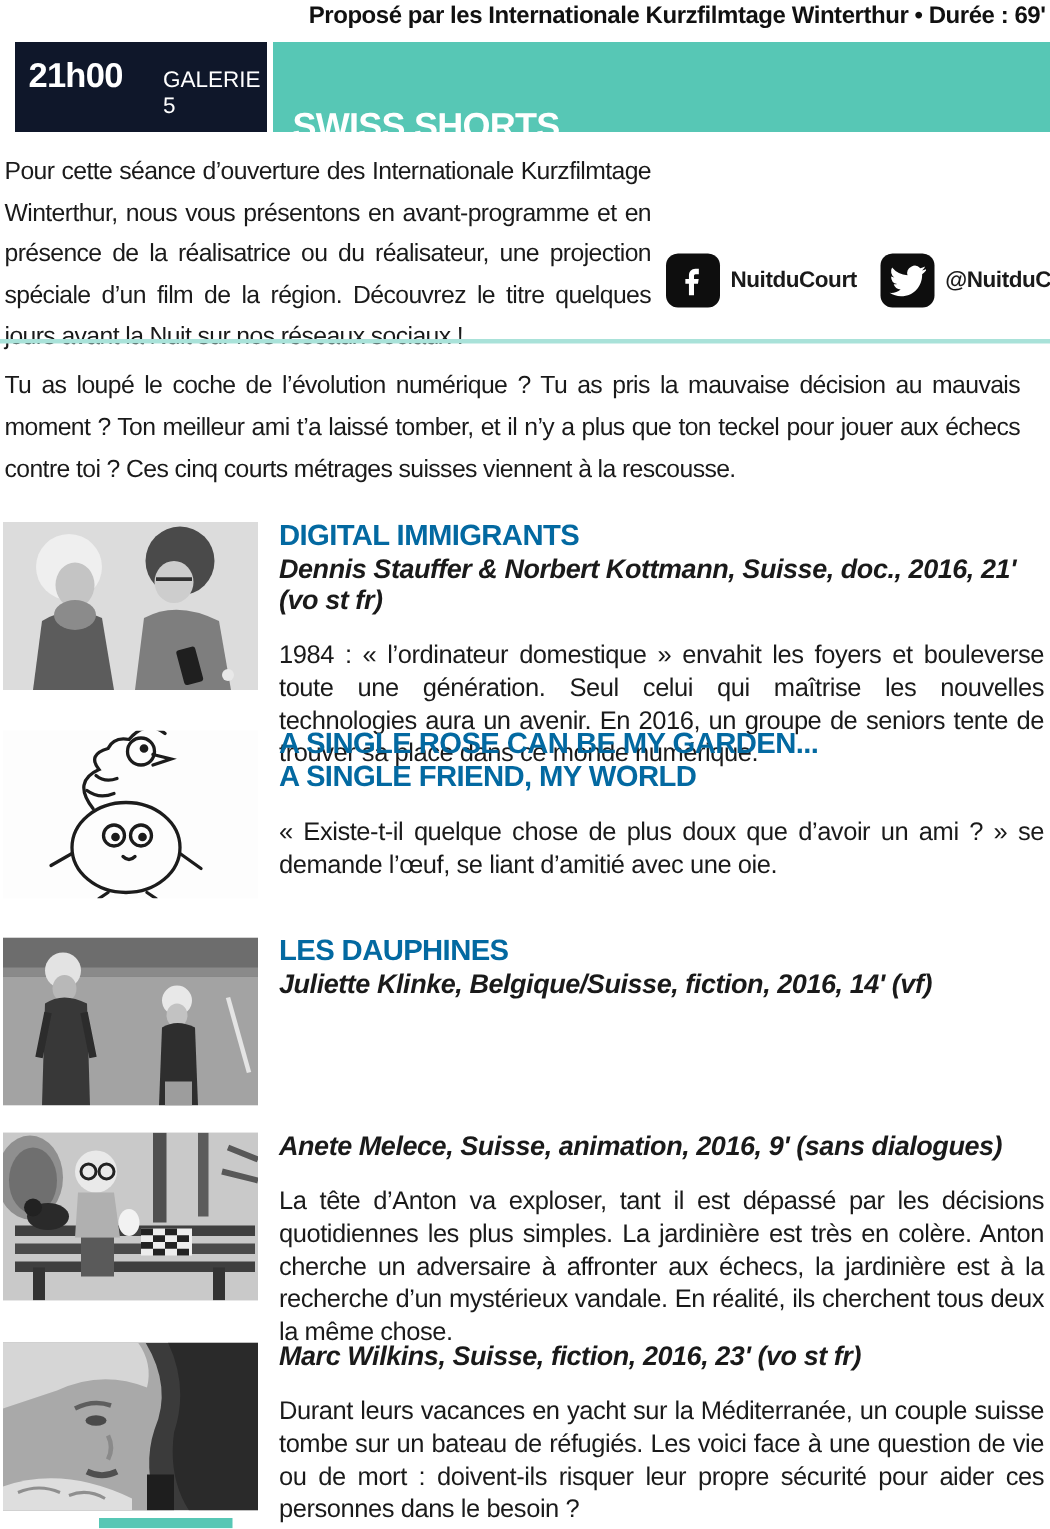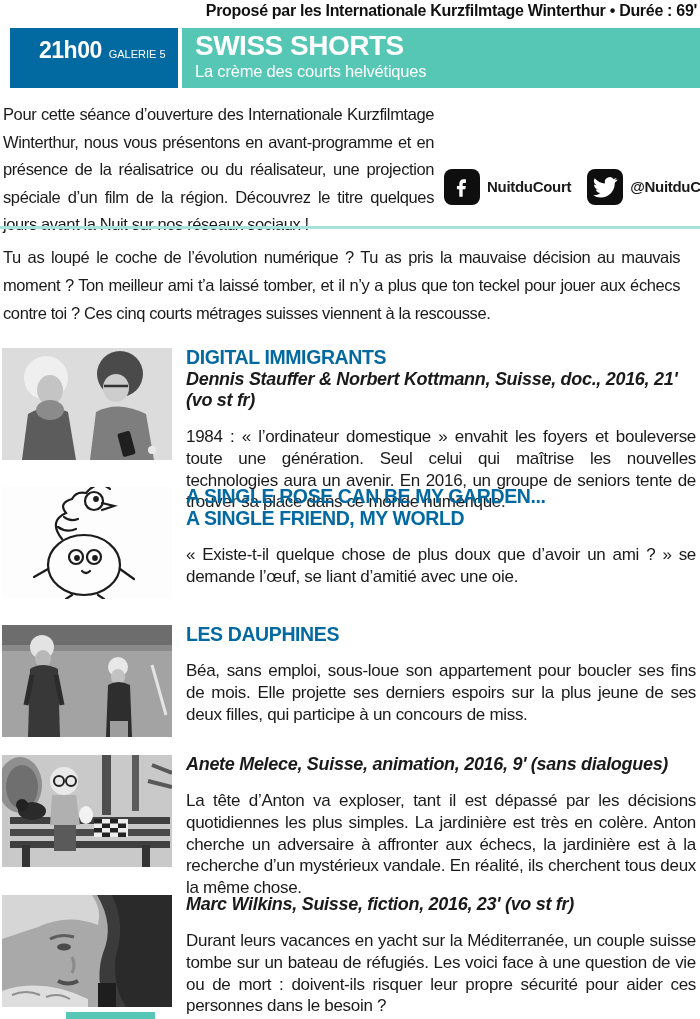--- a/index.html
+++ b/index.html
@@ -16,32 +16,32 @@
   
   .top-note {
     position: absolute; top: 2px; right: 3px;
     font-size: 16px; font-weight: bold; color: #111;
     letter-spacing: -0.3px;
   }
   
   .band { position: absolute; top: 28px; left: 0; right: 0; height: 60px; }
   .time-box {
     position: absolute; left: 10px; top: 0; width: 168px; height: 60px;
-    background: #0369a1; color: #fff;
-    padding: 9px 0 0 29px;
+    background: #0f172a; color: #fff;
+    padding: 9px 0 0 9px;
     display: flex; align-items: baseline; gap: 7px;
   }
   .time-box .time { font-size: 23px; font-weight: bold; letter-spacing: -0.5px; }
-  .time-box .venue { font-size: 11px; letter-spacing: 0; }
+  .time-box .venue { font-size: 15px; letter-spacing: 0; margin-left: 20px; }
   .title-box {
     position: absolute; left: 182px; top: 0; right: 0; height: 60px;
     background: #57c7b5; color: #fff;
     padding: 3px 0 0 13px;
   }
-  .title-box .title { font-size: 28px; font-weight: bold; line-height: 1.1; letter-spacing: -0.5px; }
+  .title-box .title { font-size: 24px; font-weight: bold; line-height: 1.1; letter-spacing: -0.5px; margin-top: 41px; }
   .title-box .subtitle { font-size: 16.5px; font-weight: normal; letter-spacing: -0.2px; }
   
   .intro {
     position: absolute; top: 101px; left: 3px; right: 4px;
     font-size: 16.5px; line-height: 27.5px;
     text-align: justify; hyphens: auto; letter-spacing: -0.4px;
   }
   .social-float {
     float: right; clear: right;
     width: 252px; height: 44px;
@@ -200,21 +200,21 @@
         <ellipse cx="116" cy="52" rx="7" ry="8" fill="#c2c2c2"></ellipse>
         <path d="M104 112 L106 60 Q116 54 128 60 L130 112 Z" fill="#2e2e2e"></path>
         <rect x="108" y="96" width="18" height="16" fill="#9d9d9d"></rect>
       </svg>
     </div>
     <div class="info">
       <div class="f-title">
         <div>LES DAUPHINES</div>
           <div></div>
       </div>
-      <div class="f-desc">Béa, sans emploi, sous-loue son appartement pour boucler ses fins de mois. Elle projette ses derniers espoirs sur la plus jeune de ses deux filles, qui participe à un concours de miss.</div>
+      <div class="f-credits">Juliette Klinke, Belgique/Suisse, fiction, 2016, 14' (vf)</div>
     </div>
   </section>
 
   <section class="film" style="top:753px">
     <div class="thumb">
       <svg viewBox="0 0 170 112" preserveAspectRatio="none">
         <rect width="170" height="112" fill="#c9c9c9"></rect>
         <ellipse cx="18" cy="30" rx="22" ry="28" fill="#8f8f8f"></ellipse>
         <ellipse cx="20" cy="32" rx="16" ry="22" fill="#6f6f6f"></ellipse>
         <rect x="100" y="0" width="9" height="60" fill="#4f4f4f"></rect>

